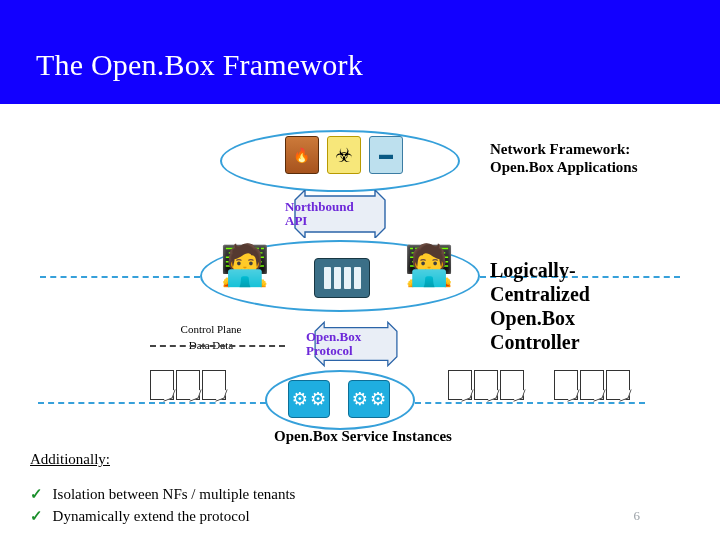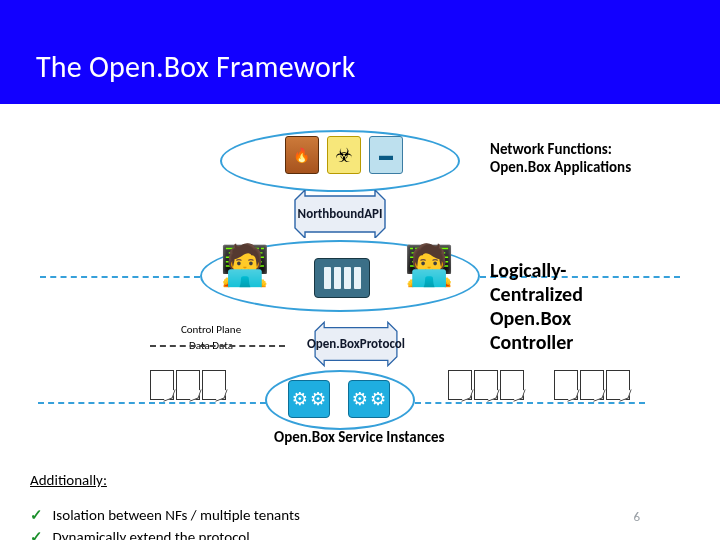--- a/index.html
+++ b/index.html
@@ -1,32 +1,32 @@
 <!DOCTYPE html>
 <html><head>
 <meta charset="utf-8">
 <style>
   * { box-sizing: border-box; margin: 0; padding: 0; }
   html, body { width: 720px; height: 540px; font-family: "Calibri", "Segoe UI", Arial, sans-serif; background: #fff; overflow: hidden; }
-  .slide { position: relative; width: 656px; height: 540px; }
+  .slide { position: relative; width: 656px; height: 540px; font-family: Liberation Serif, serif; }
   .title-band { position: absolute; top: 0; left: 0; width: 720px; height: 104px; background: #1200ff; }
   .title-text { position: absolute; top: 48px; left: 36px; color: #fff; font-size: 30px; font-weight: 400; letter-spacing: .2px; }
   .ellipse { position: absolute; border: 2px solid #36a0da; border-radius: 50%; background: rgba(255,255,255,0); }
   .ell-top    { left: 220px; top: 130px; width: 240px; height: 62px; }
   .ell-mid    { left: 200px; top: 240px; width: 280px; height: 72px; }
   .ell-bot    { left: 265px; top: 370px; width: 150px; height: 60px; }
   .dash-line { position: absolute; border-top: 2px dashed #36a0da; height: 0; }
   .dl-mid-r { left: 480px; top: 276px; width: 200px; }
   .dl-mid-l { left: 40px;  top: 276px; width: 160px; }
   .dl-bot-r1 { left: 415px; top: 402px; width: 230px; }
   .dl-bot-l  { left: 38px;  top: 402px; width: 228px; }
 
   .arrow-block { position: absolute; width: 110px; height: 48px; }
   .arrow-block svg { position: absolute; inset: 0; width: 100%; height: 100%; }
-  .arrow-block .lbl { position: absolute; inset: 0; display: flex; align-items: center; justify-content: center; font-size: 13px; line-height: 1.1; font-weight: 600; color: #0f172a; }
+  .arrow-block .lbl { position: absolute; inset: 0; display: flex; flex-direction: column; justify-content: center; font-size: 13px; line-height: 1.1; font-weight: 600; color: #6d28d9; }
   .ab-north { left: 285px; top: 190px; }
   .ab-proto { left: 306px; top: 320px; }
 
   .cp-dp { position: absolute; left: 156px; top: 322px; font-size: 11px; line-height: 1.45; text-align: center; width: 110px; }
   .cp-dp .cp { display:block; }
   .cp-dp .dp { display:block; }
 
   .lbl-nf { position: absolute; left: 490px; top: 140px; font-size: 15px; line-height: 1.2; font-weight: 600; }
   .lbl-ctrl { position: absolute; left: 490px; top: 258px; font-size: 20px; line-height: 1.2; font-weight: 600; }
   .lbl-osi { position: absolute; left: 274px; top: 428px; font-size: 15px; font-weight: 600; }
@@ -57,21 +57,21 @@
 
   
   .pages { position:absolute; display:flex; gap:2px; }
   .pages .pg { width:24px; height:30px; border:1.5px solid #333; background:#fff; position:relative; }
   .pages .pg::after{content:""; position:absolute; right:-1px; bottom:-1px; width:8px; height:8px; background:#fff; border-right:1.5px solid #333; border-bottom:1.5px solid #333; transform:skew(-20deg,-20deg);}
   .pgs-l { left: 150px; top: 370px; }
   .pgs-r1 { left: 448px; top: 370px; }
   .pgs-r2 { left: 554px; top: 370px; }
 
   .add-block { position:absolute; left:30px; top:448px; font-size:15px; line-height:1.5; }
-  .add-block .hd { text-decoration: underline; font-weight:400;margin-top:21px; }
+  .add-block .hd { text-decoration: underline; font-weight:400; }
   .add-block ul { list-style:none; margin-top:12px; }
   .add-block li::before { content:"✓"; color:#1a8f2b; font-weight:bold; margin-right:10px; }
 
   .pgnum { position:absolute; right:16px; bottom:16px; color:#9aa0a6; font-size:13px; }
 </style>
 </head>
 <body>
 
 <div class="slide">
 
@@ -145,21 +145,21 @@
       <div class="pg"></div>
       <div class="pg"></div>
     </div>
 
   <div class="gears">
     <div class="gearbox"></div>
     <div class="gearbox"></div>
   </div>
 
   <div class="lbl-nf">
-    <span>Network Functions:</span><br>
+    <span>Network Framework:</span><br>
     <span>Open.Box Applications</span>
   </div>
   <div class="lbl-ctrl">
     <span>Logically-Centralized</span><br>
     <span>Open.Box Controller</span>
   </div>
   <div class="lbl-osi">Open.Box Service Instances</div>
 
   <div class="add-block">
     <div class="hd">Additionally:</div>

